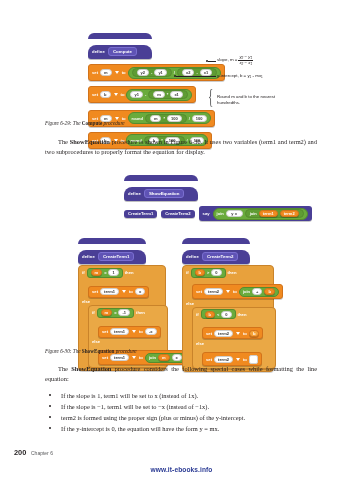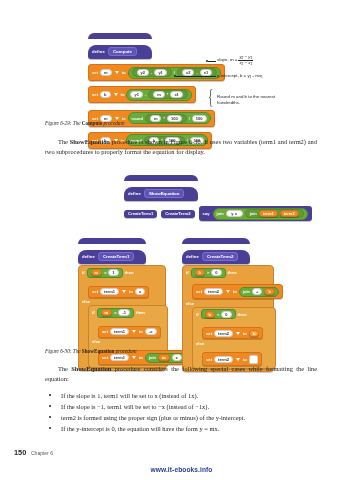--- a/index.html
+++ b/index.html
@@ -531,17 +531,17 @@
     <span>The </span><b>ShowEquation</b><span> procedure considers the following special cases while formatting the line equation:</span>
   </div>
 
   <ul class="bullets" style="left:45px; top:390px; width:275px;">
     <li><span class="dot"></span><span>If the slope is 1, term1 will be set to x (instead of 1x).</span></li>
     <li><span class="dot"></span><span>If the slope is −1, term1 will be set to −x (instead of −1x).</span></li>
     <li><span class="dot"></span><span>term2 is formed using the proper sign (plus or minus) of the y-intercept.</span></li>
     <li><span class="dot"></span><span>If the y-intercept is 0, the equation will have the form y = mx.</span></li>
   </ul>
 
-  <div class="footer-num" style="left:14px; top:448px;">150</div>
+  <div class="footer-num" style="left:14px; top:448px;">200</div>
   <div class="footer-ch" style="left:31px; top:449.5px;">Chapter 6</div>
   <div class="watermark" style="left:0; top:466px;">www.it-ebooks.info</div>
 
 </div>
 
 </body></html>

